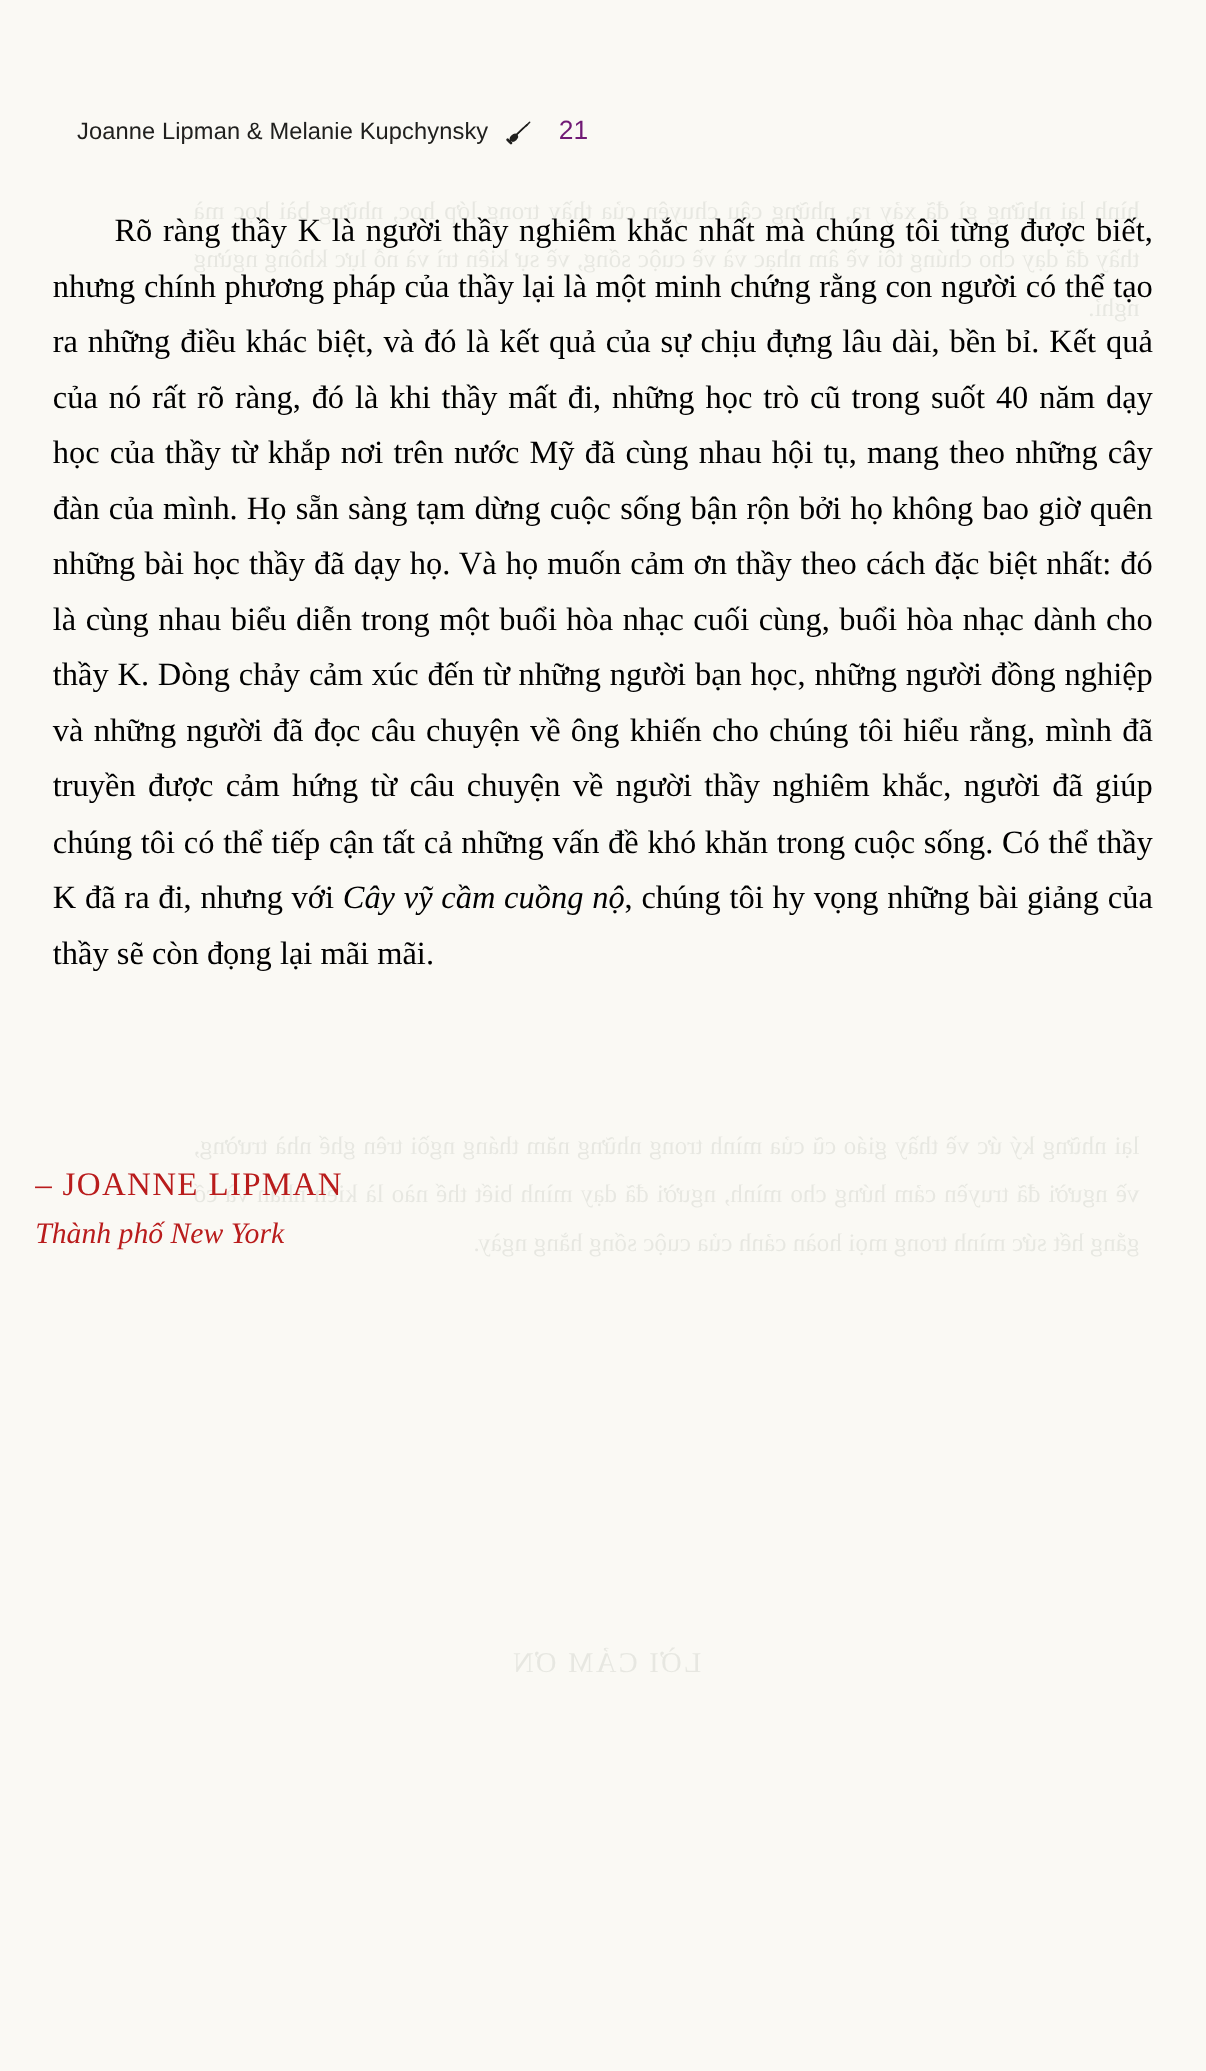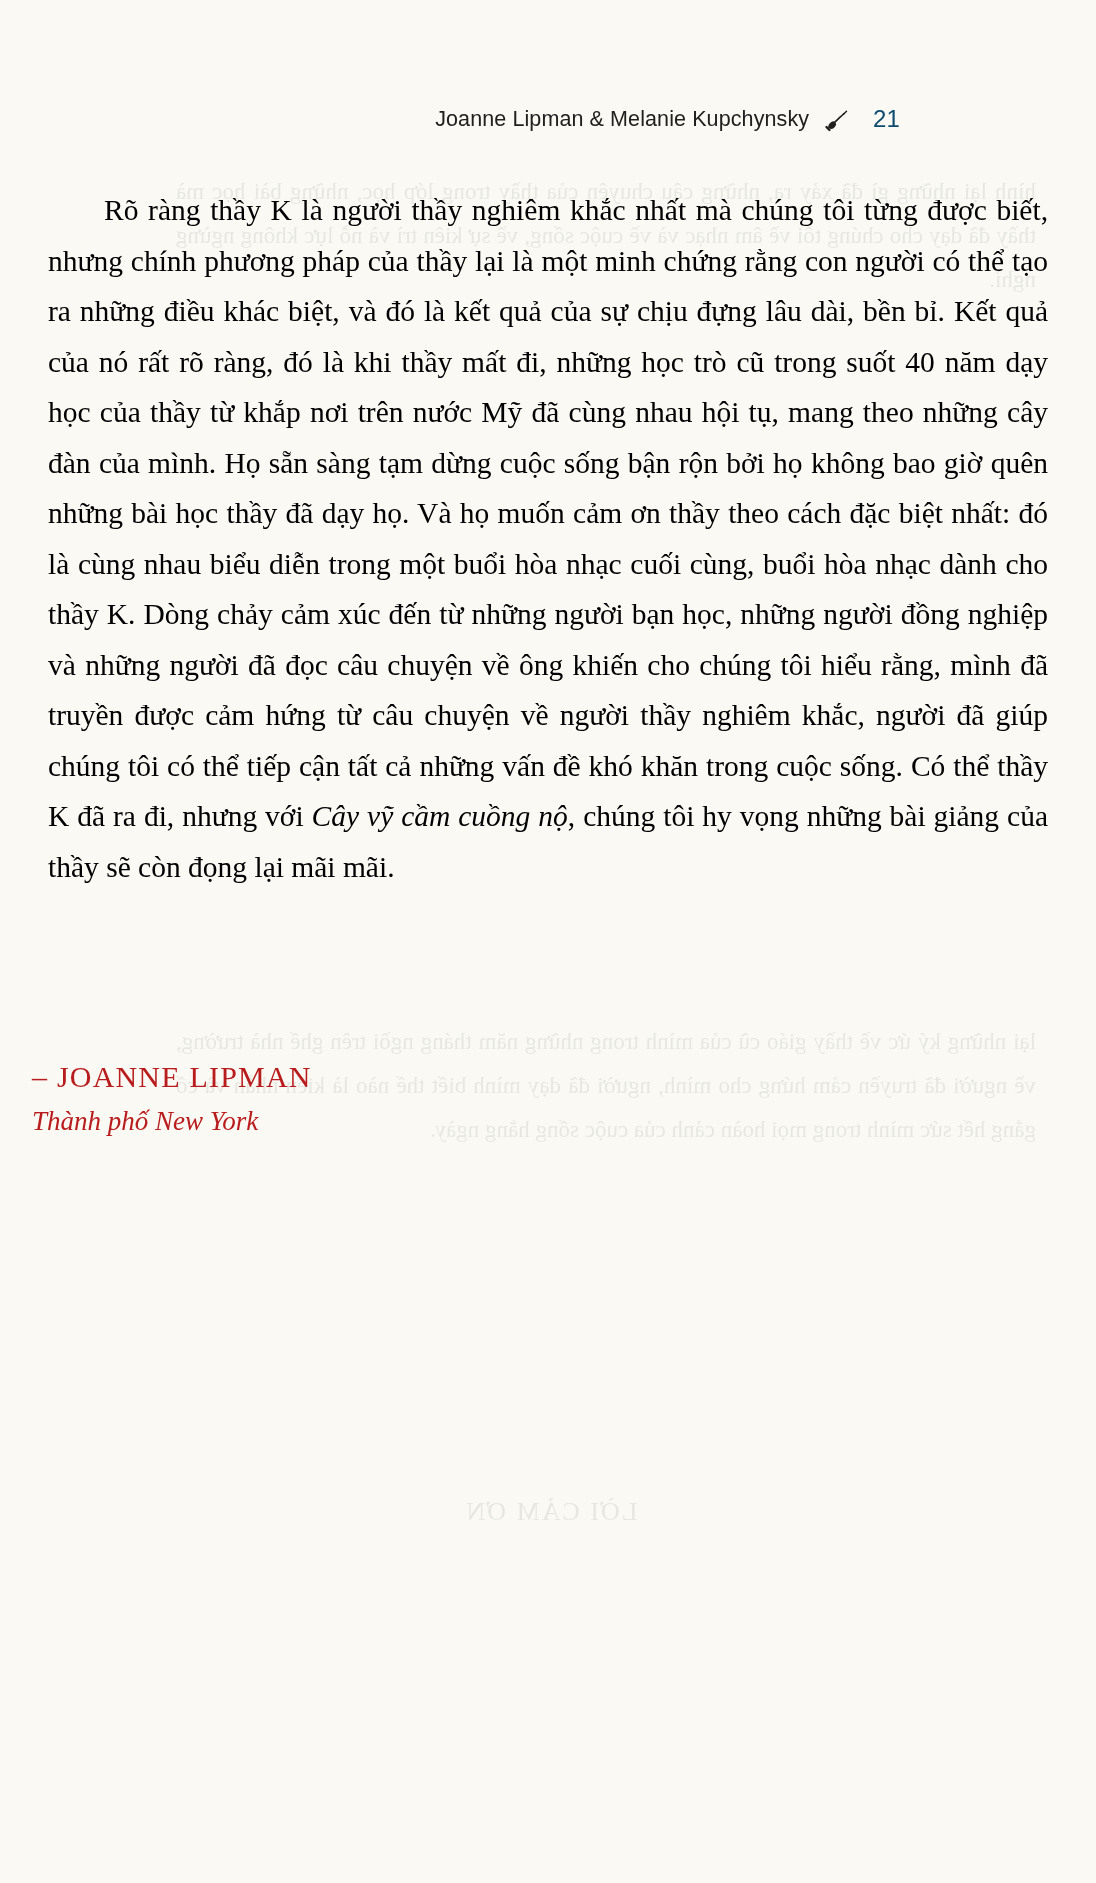--- a/index.html
+++ b/index.html
@@ -57,21 +57,21 @@
     text-align: center;
     font-size: 26px;
     letter-spacing: 2px;
   }
 
   .header {
     position: absolute;
     left: 0;
     top: 105px;
     width: 900px;
-    text-align: right;
+    text-align: left;
     padding-left: 70px;
     box-sizing: border-box;
   }
   .header-inner {
     display: inline-flex;
     align-items: center;
     gap: 14px;
     font-family: "Liberation Sans", sans-serif;
     font-size: 21.5px;
     color: #20201e;
@@ -81,21 +81,21 @@
   .violin-icon {
     display: inline-block;
     width: 30px;
     height: 26px;
     position: relative;
     top: 2px;
   }
   .page-number {
     font-family: "Liberation Sans", sans-serif;
     font-size: 24px;
-    color: #0c4a6e;
+    color: #701a75;
     margin-left: 6px;
   }
 
   .body-text {
     position: absolute;
     left: 48px;
     top: 185px;
     width: 1000px;
     font-size: 29.5px;
     line-height: 50.5px;

